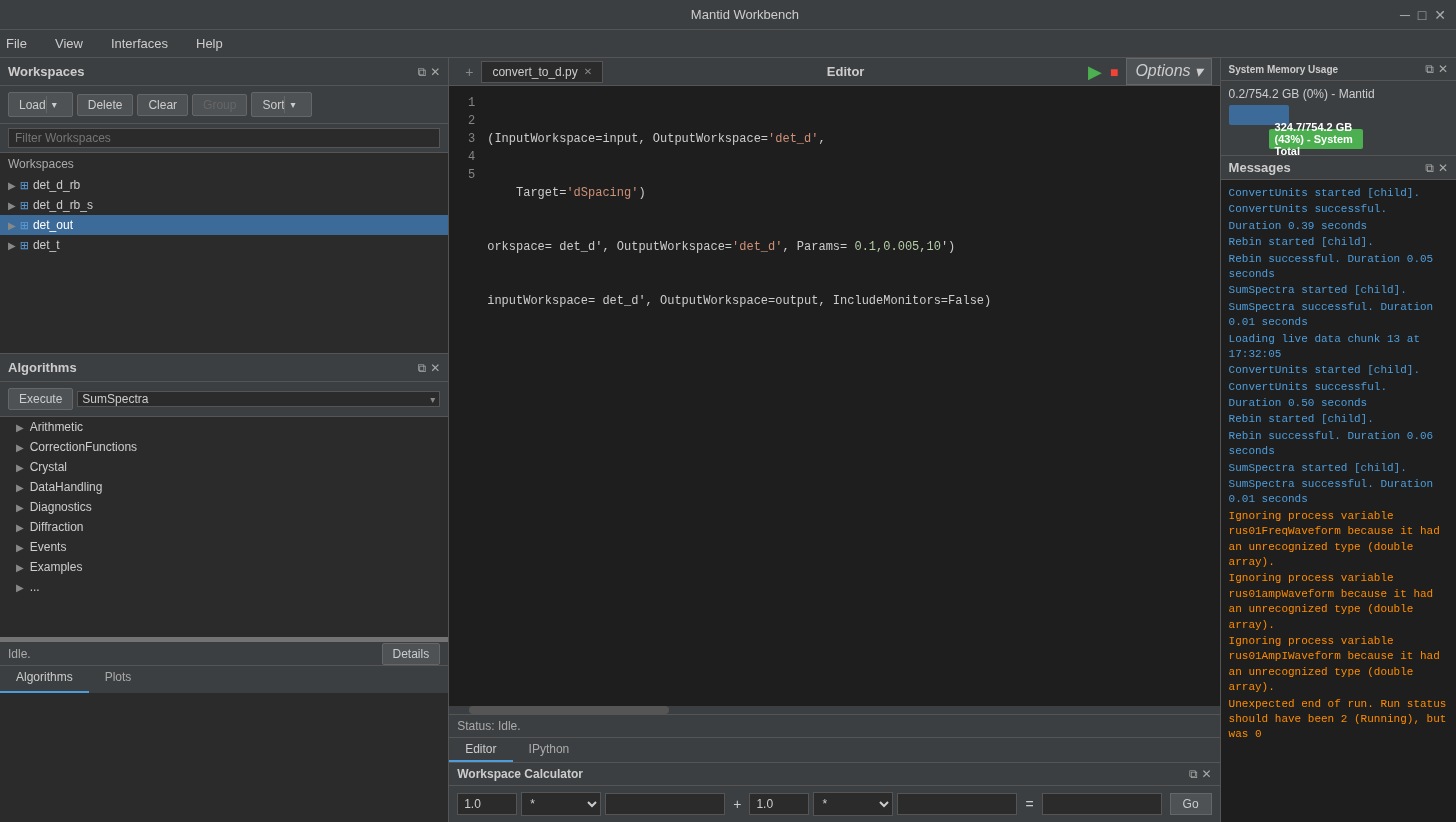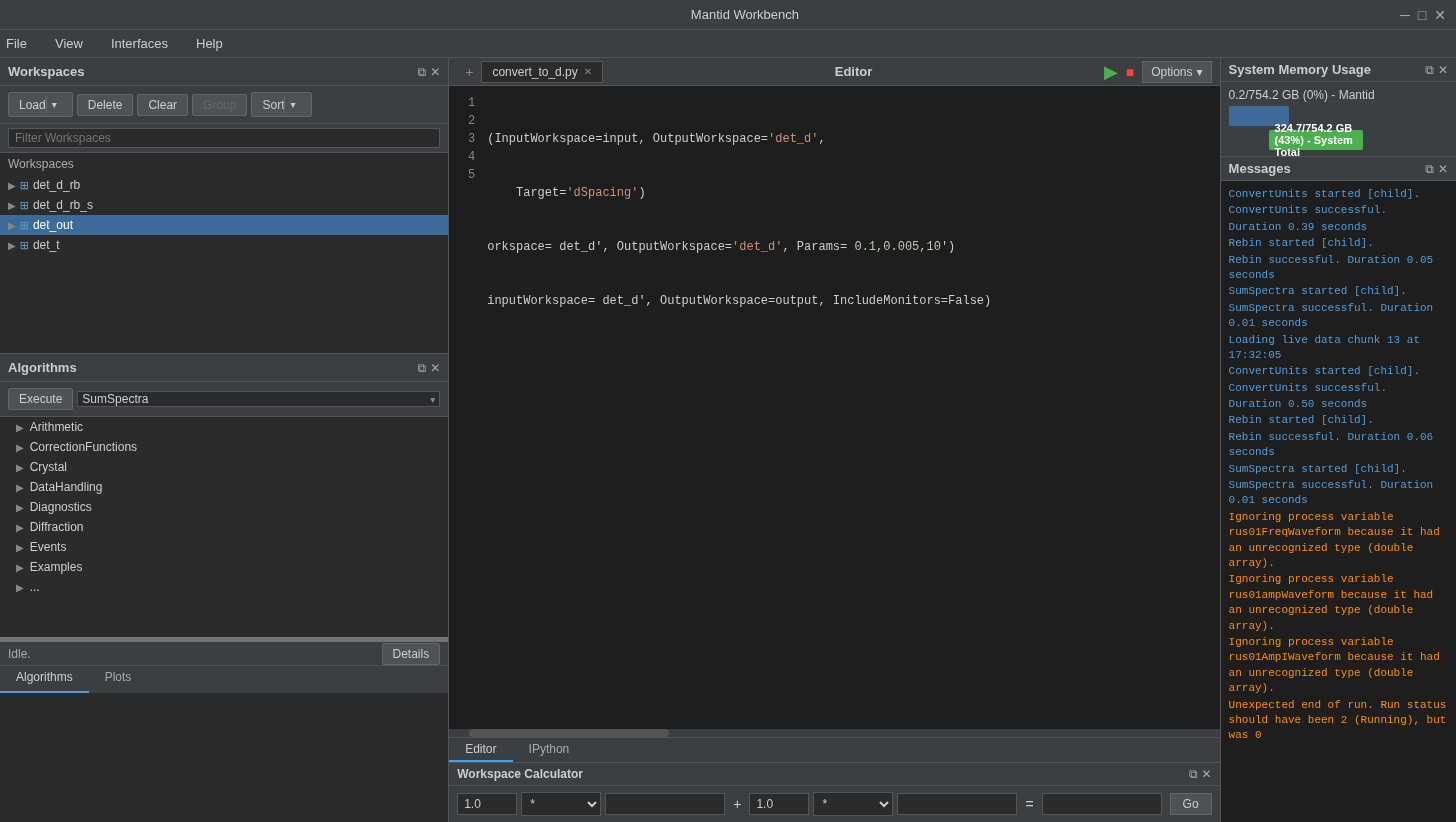--- a/index.html
+++ b/index.html
@@ -283,21 +283,22 @@
     }
     .options-btn {
       display: flex;
       align-items: flex-start;
       gap: 4px;
       background: #4e5254;
       border: 1px solid #666;
       color: #ccc;
       padding: 3px 8px;
       cursor: pointer;
-      font-size: 12px;
+      font-size: 16px;
+      font-style: italic;
     }
 
     
     .code-editor {
       flex: 1;
       background: #1e1e1e;
       color: #d4d4d4;
       font-family: 'Consolas', 'Courier New', monospace;
       font-size: 12px;
       overflow: auto;
@@ -433,21 +434,21 @@
     }
     .sys-mem-header {
       display: flex;
       align-items: center;
       justify-content: space-between;
       padding: 4px 8px;
       border-bottom: 1px solid #555;
     }
     .sys-mem-title {
       color: #ccc;
-      font-size: 13px;
+      font-size: 10px;
       font-weight: bold;
     }
     .mem-bar-container {
       padding: 6px 8px;
       display: flex;
       flex-direction: column;
       gap: 4px;
     }
     .mem-text {
       color: #ccc;
@@ -705,20 +706,21 @@
         <div><span style="color:#ccc;">orkspace= det_d', OutputWorkspace=</span><span class="str">'det_d'</span><span style="color:#ccc;">, Params= </span><span class="num">0.1,0.005,10</span><span style="color:#ccc;">')</span></div>
         <div><span style="color:#ccc;">inputWorkspace= det_d', OutputWorkspace=output, IncludeMonitors=False)</span></div>
         <div></div>
       </div>
     </div>
 
     <div class="editor-scroll">
       <div class="editor-scroll-thumb"></div>
     </div>
 
+    <div class="editor-status">Status: Idle.</div>
 
     <div class="editor-tabs-bottom">
       <div class="editor-tab-bottom active">Editor</div>
       <div class="editor-tab-bottom">IPython</div>
     </div>
 
     <div class="ws-calc">
       <div class="ws-calc-header">
         <span class="ws-calc-title">Workspace Calculator</span>
         <div class="section-controls">

